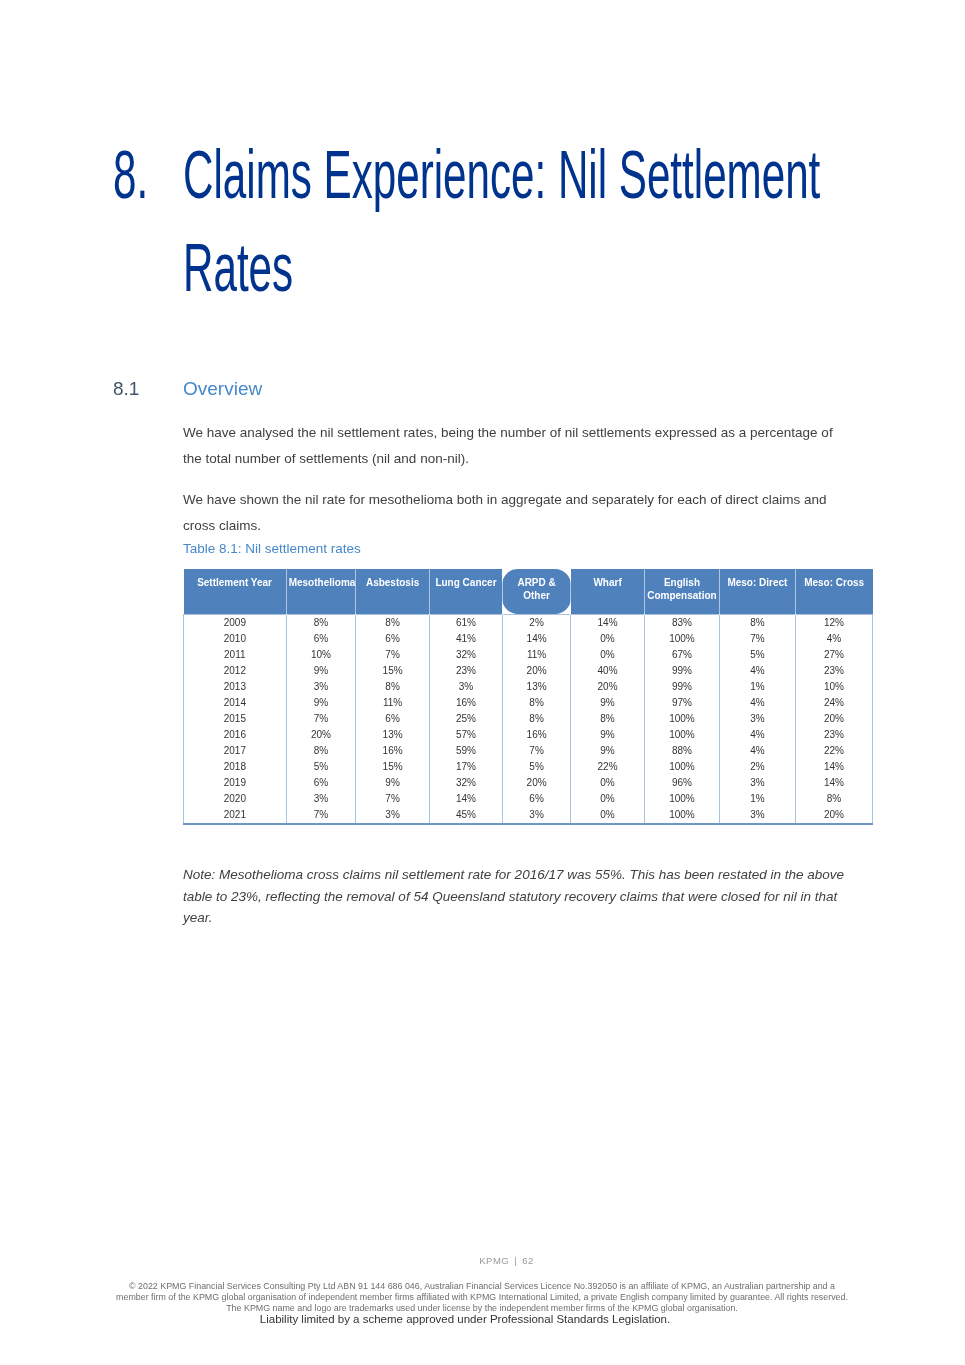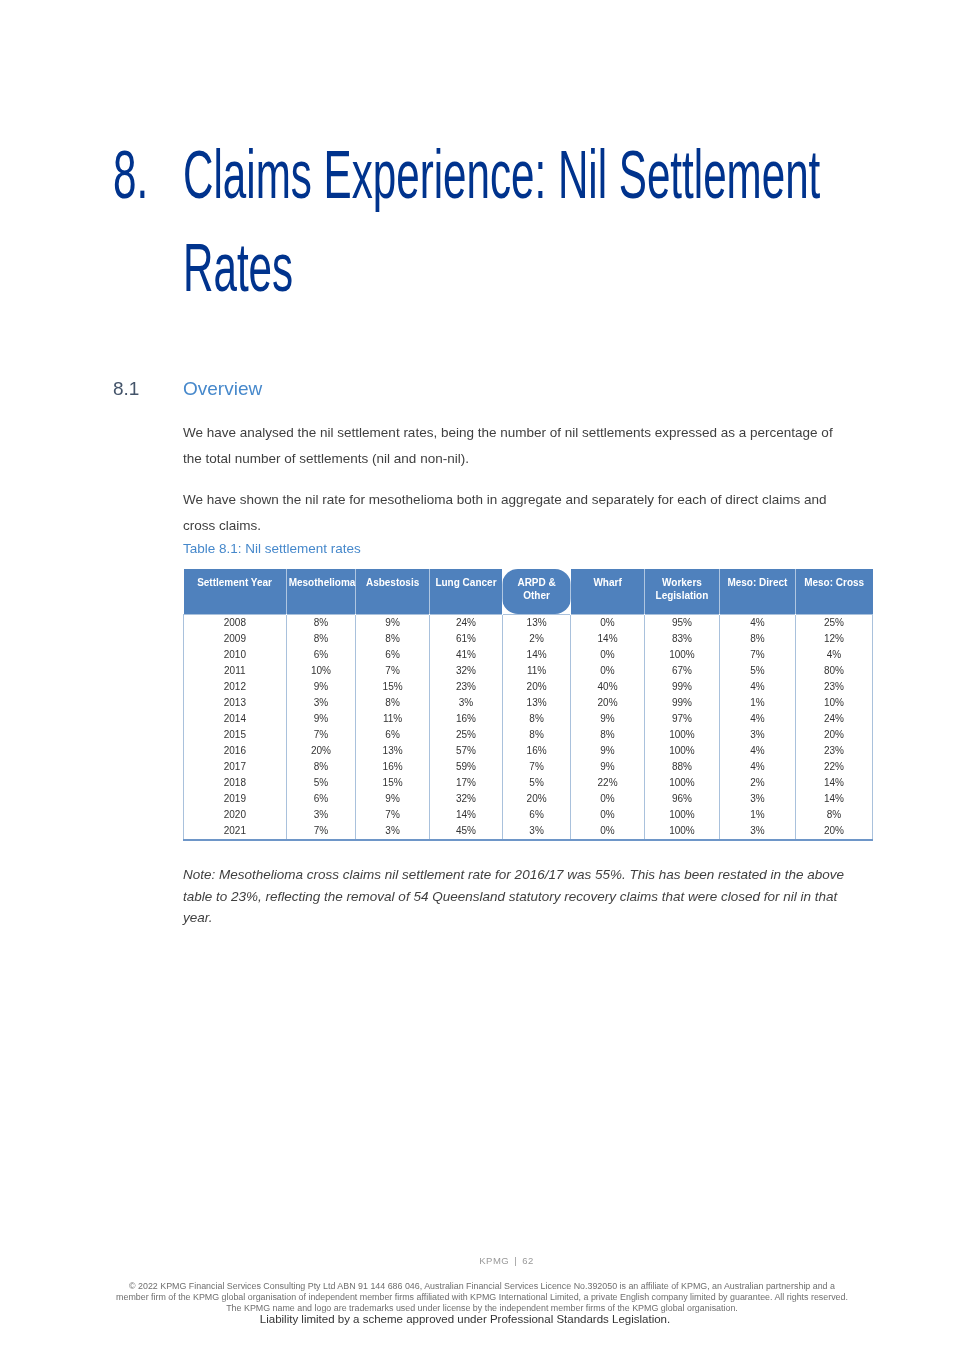--- a/index.html
+++ b/index.html
@@ -106,38 +106,27 @@
   <div class="tbl-wrap">
     <table class="niltable">
       <thead>
           <tr>
             <th style="width: 14.9%;">Settlement Year</th>
             <th style="width: 10.1%;">Mesothelioma</th>
             <th style="width: 10.7%;">Asbestosis</th>
             <th style="width: 10.6%;">Lung Cancer</th>
             <th style="width: 9.9%; border-radius: 16px;">ARPD &amp; Other</th>
             <th style="width: 10.7%;">Wharf</th>
-            <th style="width: 10.9%;">Workers Legislation</th>
+            <th style="width: 10.9%;">English Compensation</th>
             <th style="width: 11%;">Meso: Direct</th>
             <th style="width: 11.2%;">Meso: Cross</th>
           </tr>
         </thead>
       <tbody>
           <tr>
-            <td>2008</td>
-            <td>8%</td>
-            <td>9%</td>
-            <td>24%</td>
-            <td>13%</td>
-            <td>0%</td>
-            <td>95%</td>
-            <td>4%</td>
-            <td>25%</td>
-          </tr>
-          <tr>
             <td>2009</td>
             <td>8%</td>
             <td>8%</td>
             <td>61%</td>
             <td>2%</td>
             <td>14%</td>
             <td>83%</td>
             <td>8%</td>
             <td>12%</td>
           </tr>
@@ -154,21 +143,21 @@
           </tr>
           <tr>
             <td>2011</td>
             <td>10%</td>
             <td>7%</td>
             <td>32%</td>
             <td>11%</td>
             <td>0%</td>
             <td>67%</td>
             <td>5%</td>
-            <td>80%</td>
+            <td>27%</td>
           </tr>
           <tr>
             <td>2012</td>
             <td>9%</td>
             <td>15%</td>
             <td>23%</td>
             <td>20%</td>
             <td>40%</td>
             <td>99%</td>
             <td>4%</td>

